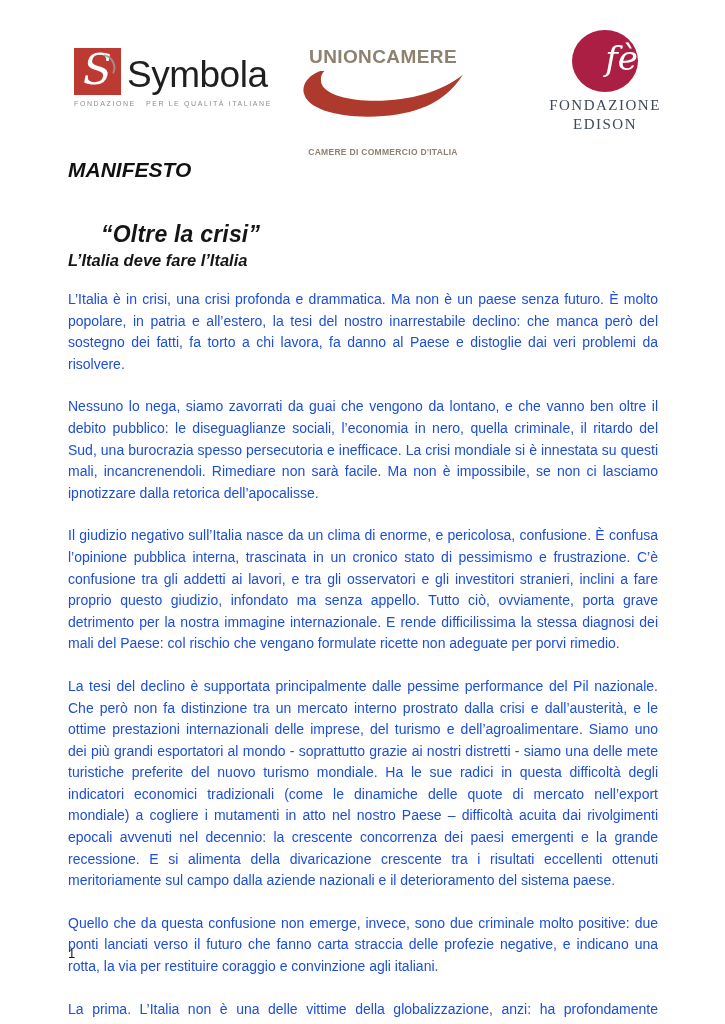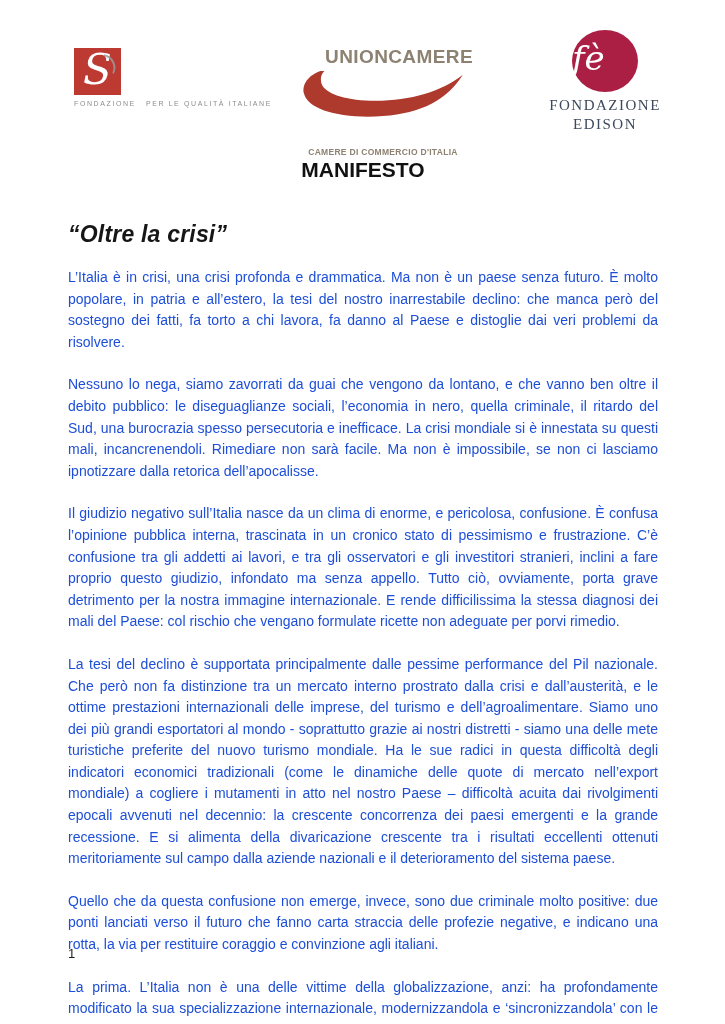--- a/index.html
+++ b/index.html
@@ -39,54 +39,54 @@
   }
   .sym-slash {
     display: inline-block; width: 4px; height: 10px; background: #bd3a32;
     transform: skewX(-28deg); margin: 0 1px;
   }
 
   
   .unioncamere { position: absolute; left: 293px; top: 46px; width: 180px; text-align: center; }
   .uc-name {
     font-size: 19px; font-weight: bold; color: #8d8271;
-    letter-spacing: 0.4px; white-space: nowrap; text-align: right;
+    letter-spacing: 0.4px; white-space: nowrap;
   }
   .uc-swoosh { display: block; margin: 1px auto 0 auto; }
   .uc-tagline {
     margin-top: 28px; font-size: 8.5px; font-weight: bold;
     color: #8d8271; letter-spacing: 0.3px; white-space: nowrap;
   }
 
   
   .edison { position: absolute; left: 540px; top: 30px; width: 130px; text-align: center; }
   .fe-circle {
     width: 66px; height: 62px; border-radius: 50%;
     background: #ab1f44; margin: 0 auto;
     color: #ffffff; font-family: "DejaVu Serif", serif; font-style: italic;
-    font-size: 34px; line-height: 56px; text-align: left;
+    font-size: 34px; line-height: 56px; text-align: right;
   }
   .fe-text {
     margin-top: 4px; font-family: "Liberation Serif", serif;
     color: #3d4a5b; font-size: 15px; line-height: 19px; letter-spacing: 1.5px;
     white-space: nowrap;
   }
 
   
   .doc {
     position: absolute; top: 158px; left: 68px; width: 590px;
     color: #1d1d1d;
   }
   .doc-title {
-    text-align: center; font-size: 21px; font-weight: bold; 
+    text-align: left; font-size: 21px; font-weight: bold; font-style: italic;
     color: #111111;
   }
   .doc-heading {
     margin-top: 39px; font-size: 23px; font-weight: bold; font-style: italic;
-    color: #161616; letter-spacing: 0.2px;
+    color: #161616; letter-spacing: 0.2px; margin-left: 33px;
   }
   .doc-subheading {
     margin-top: 3px; font-size: 16.5px; font-weight: bold; font-style: italic;
     color: #161616;
   }
   .doc-paragraphs { margin-top: 19px; }
   .doc p {
     font-size: 14px; line-height: 21.6px; text-align: justify;
     margin-bottom: 21px; color: #1d4ed8;
   }
@@ -98,20 +98,21 @@
 </head>
 <body>
 
 <div class="page">
 
   <div class="logo-band">
 
     <div class="symbola">
       <div class="sym-row">
         <div class="sym-mark">S<span class="swash"></span></div>
+        <div class="sym-name">Symbola</div>
       </div>
       <div class="sym-tagline">
         <span>FONDAZIONE</span>
         <span class="sym-slash"></span>
         <span>PER LE QUALITÀ ITALIANE</span>
       </div>
     </div>
 
     <div class="unioncamere">
       <div class="uc-name">UNIONCAMERE</div>
@@ -127,20 +128,21 @@
         <div>FONDAZIONE</div>
         <div>EDISON</div>
       </div>
     </div>
 
   </div>
 
   <div class="doc">
     <div class="doc-title">MANIFESTO</div>
     <div class="doc-heading">“Oltre la crisi”</div>
+    <div class="doc-subheading">L’Italia deve fare l’Italia</div>
 
     <div class="doc-paragraphs">
       <p>L’Italia è in crisi, una crisi profonda e drammatica. Ma non è un paese senza futuro. È molto popolare, in patria e all’estero, la tesi del nostro inarrestabile declino: che manca però del sostegno dei fatti, fa torto a chi lavora, fa danno al Paese e distoglie dai veri problemi da risolvere.</p>
       <p>Nessuno lo nega, siamo zavorrati da guai che vengono da lontano, e che vanno ben oltre il debito pubblico: le diseguaglianze sociali, l’economia in nero, quella criminale, il ritardo del Sud, una burocrazia spesso persecutoria e inefficace. La crisi mondiale si è innestata su questi mali, incancrenendoli. Rimediare non sarà facile. Ma non è impossibile, se non ci lasciamo ipnotizzare dalla retorica dell’apocalisse.</p>
       <p>Il giudizio negativo sull’Italia nasce da un clima di enorme, e pericolosa, confusione. È confusa l’opinione pubblica interna, trascinata in un cronico stato di pessimismo e frustrazione. C’è confusione tra gli addetti ai lavori, e tra gli osservatori e gli investitori stranieri, inclini a fare proprio questo giudizio, infondato ma senza appello. Tutto ciò, ovviamente, porta grave detrimento per la nostra immagine internazionale. E rende difficilissima la stessa diagnosi dei mali del Paese: col rischio che vengano formulate ricette non adeguate per porvi rimedio.</p>
       <p>La tesi del declino è supportata principalmente dalle pessime performance del Pil nazionale. Che però non fa distinzione tra un mercato interno prostrato dalla crisi e dall’austerità, e le ottime prestazioni internazionali delle imprese, del turismo e dell’agroalimentare. Siamo uno dei più grandi esportatori al mondo - soprattutto grazie ai nostri distretti - siamo una delle mete turistiche preferite del nuovo turismo mondiale. Ha le sue radici in questa difficoltà degli indicatori economici tradizionali (come le dinamiche delle quote di mercato nell’export mondiale) a cogliere i mutamenti in atto nel nostro Paese – difficoltà acuita dai rivolgimenti epocali avvenuti nel decennio: la crescente concorrenza dei paesi emergenti e la grande recessione. E si alimenta della divaricazione crescente tra i risultati eccellenti ottenuti meritoriamente sul campo dalla aziende nazionali e il deterioramento del sistema paese.</p>
       <p>Quello che da questa confusione non emerge, invece, sono due criminale molto positive: due ponti lanciati verso il futuro che fanno carta straccia delle profezie negative, e indicano una rotta, la via per restituire coraggio e convinzione agli italiani.</p>
       <p>La prima. L’Italia non è una delle vittime della globalizzazione, anzi: ha profondamente modificato la sua specializzazione internazionale, modernizzandola e ‘sincronizzandola’ con le nuove richieste dei mercati. Abbiamo saputo costruire valore aggiunto in settori – quelli tradizionali del made in Italy: il tessile-abbigliamento, le calzature, i mobili, la nautica - in cui ci davano per spacciati a causa della</p>
     </div>
   </div>

